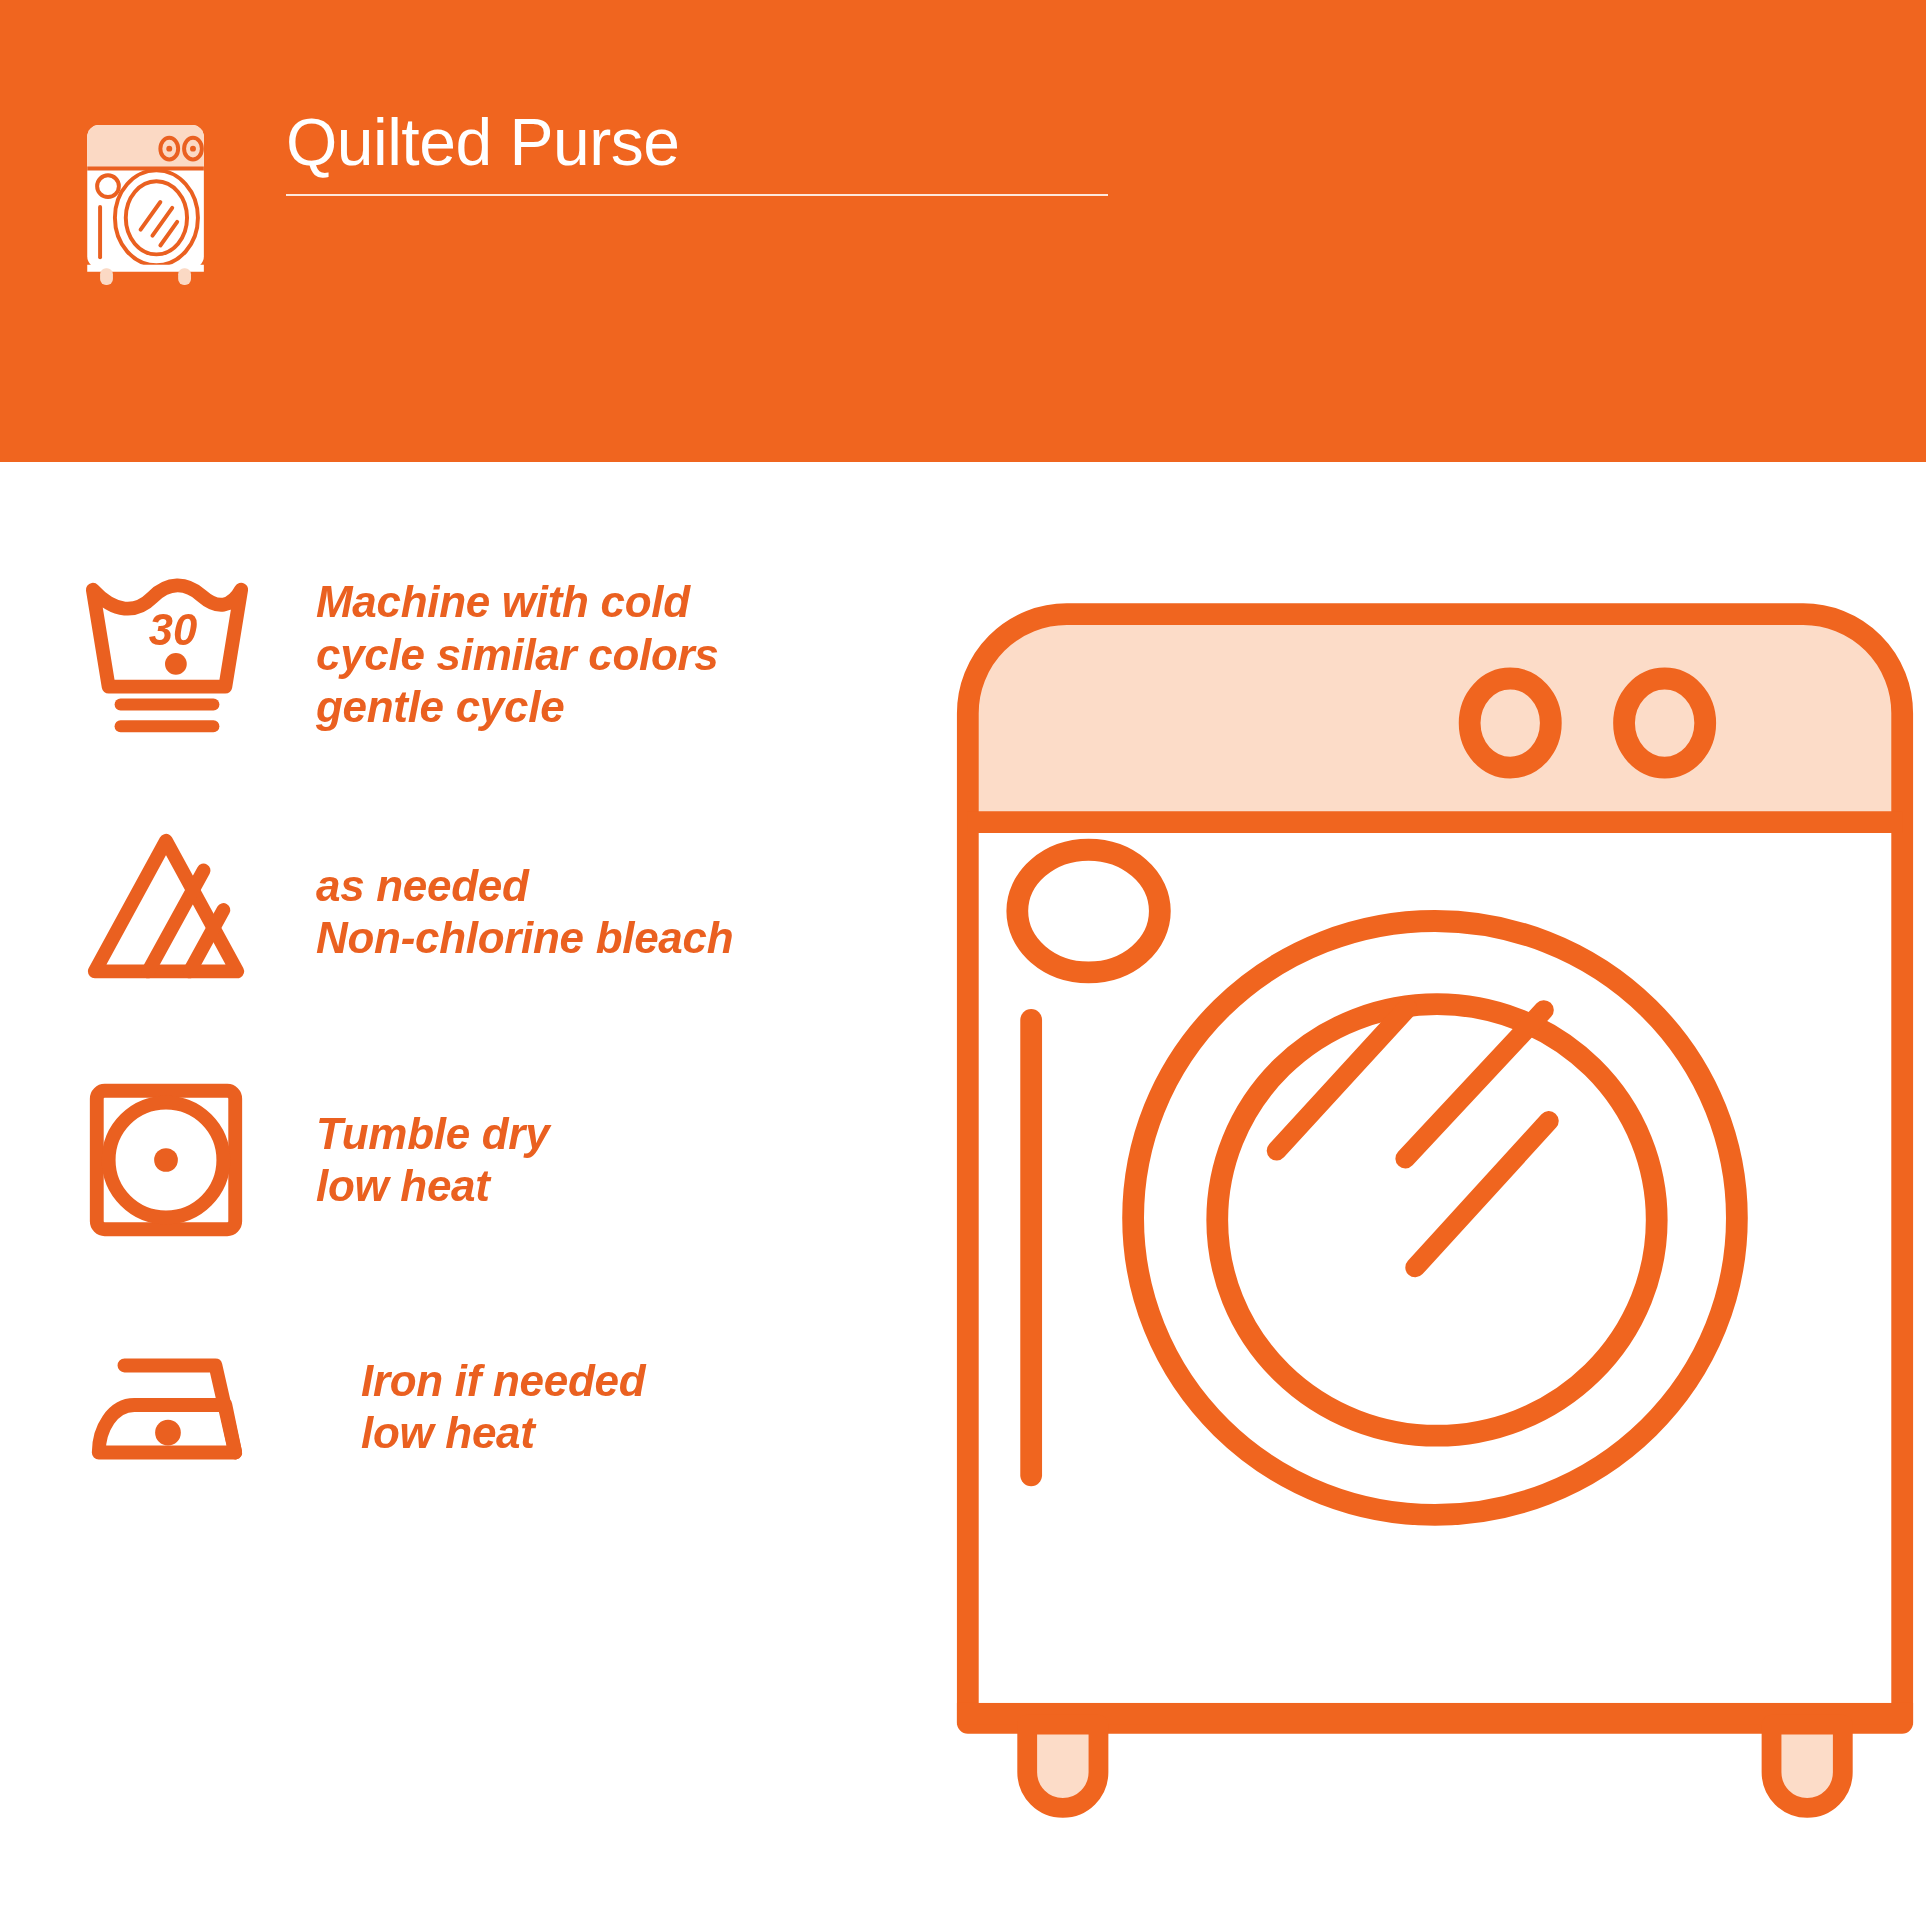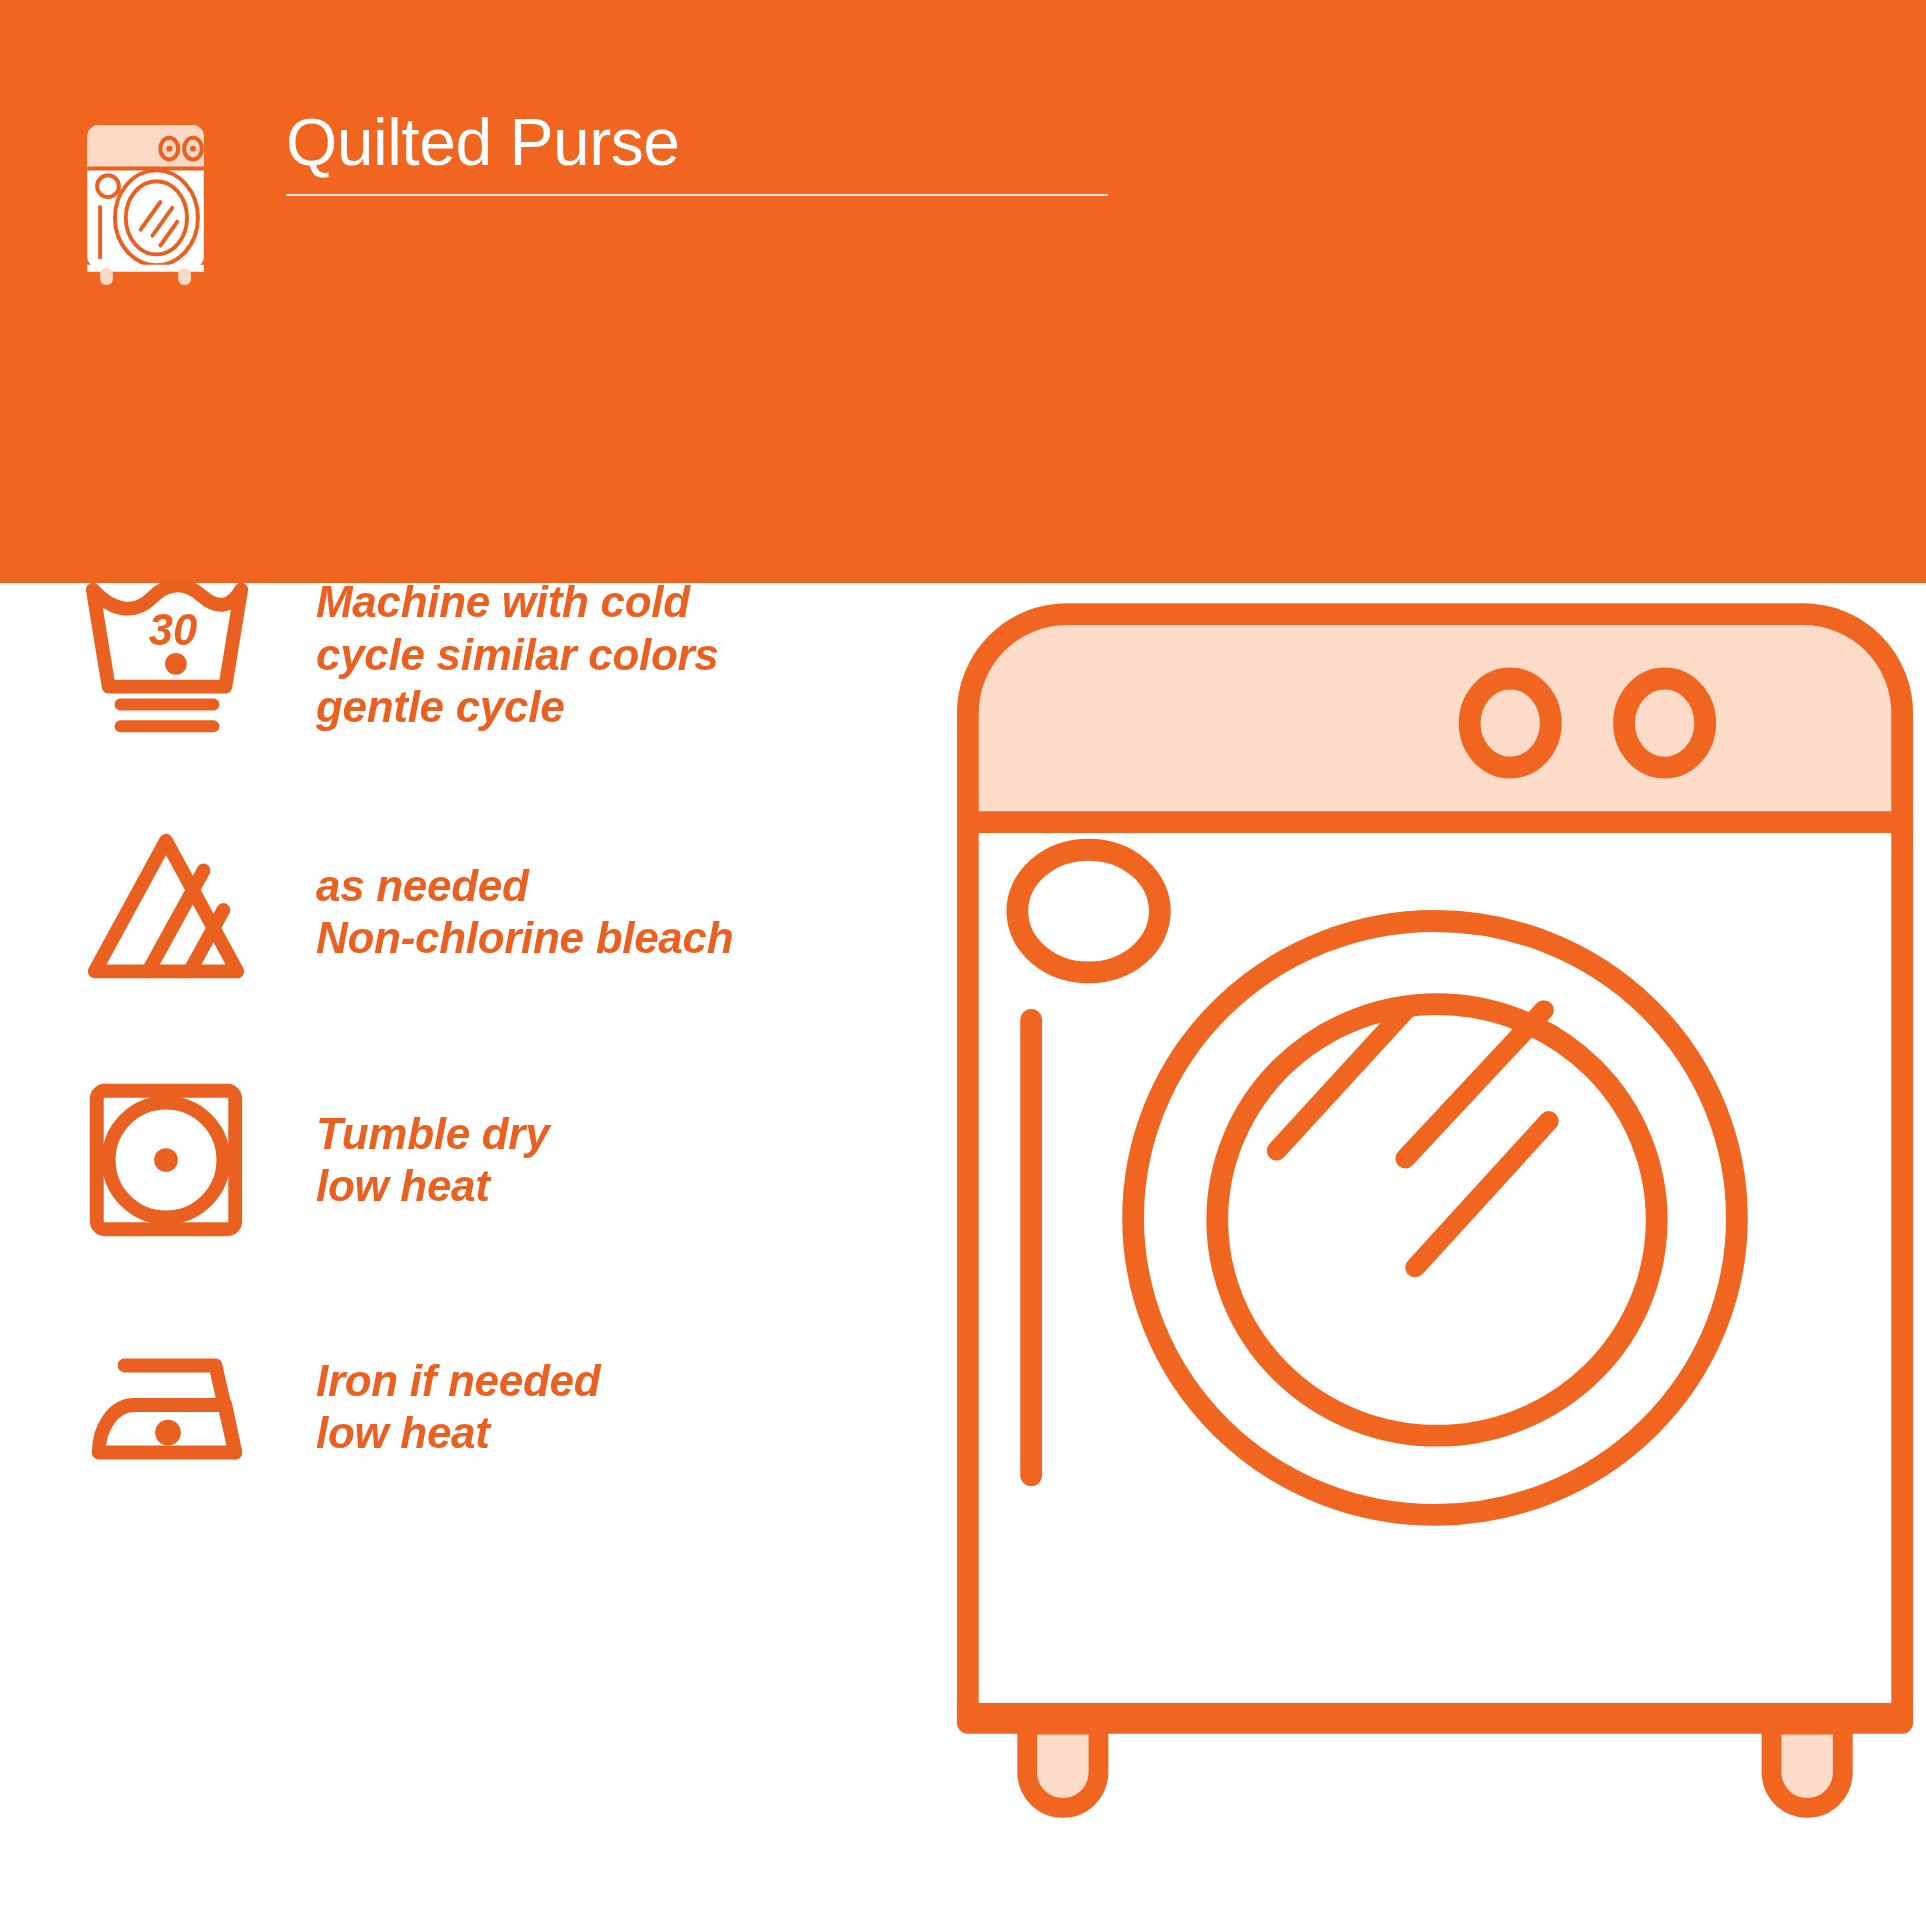--- a/index.html
+++ b/index.html
@@ -14,21 +14,21 @@
     overflow: hidden;
     position: relative;
   }
 
   
   .header-band {
     position: absolute;
     left: 0;
     top: 0;
     width: 1927px;
-    height: 583px;
+    height: 462px;
     background: #F0651F;
   }
 
   .header-inner {
     position: absolute;
     left: 75px;
     top: 117px;
     display: flex;
     align-items: flex-start;
   }
@@ -87,21 +87,21 @@
     left: 77px;
     display: flex;
     align-items: center;
     width: 772px;
     font-style: italic;
   }
 
   .row-0 { top: 99px; }
   .row-1 { top: 356px; }
   .row-2 { top: 604px; }
-  .row-3 { top: 851px; }
+  .row-3 { top: 851px; gap: 45px; }
 
   .symbol-cell {
     width: 178px;
     height: 188px;
     flex: 0 0 auto;
     display: flex;
     align-items: center;
     justify-content: center;
   }
 

